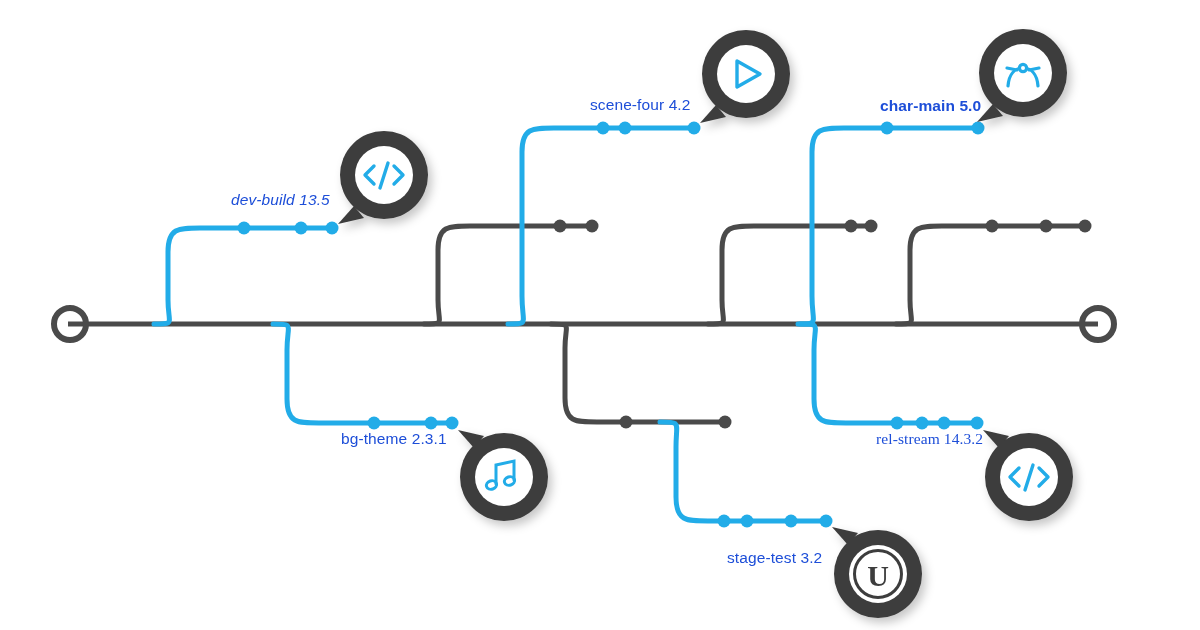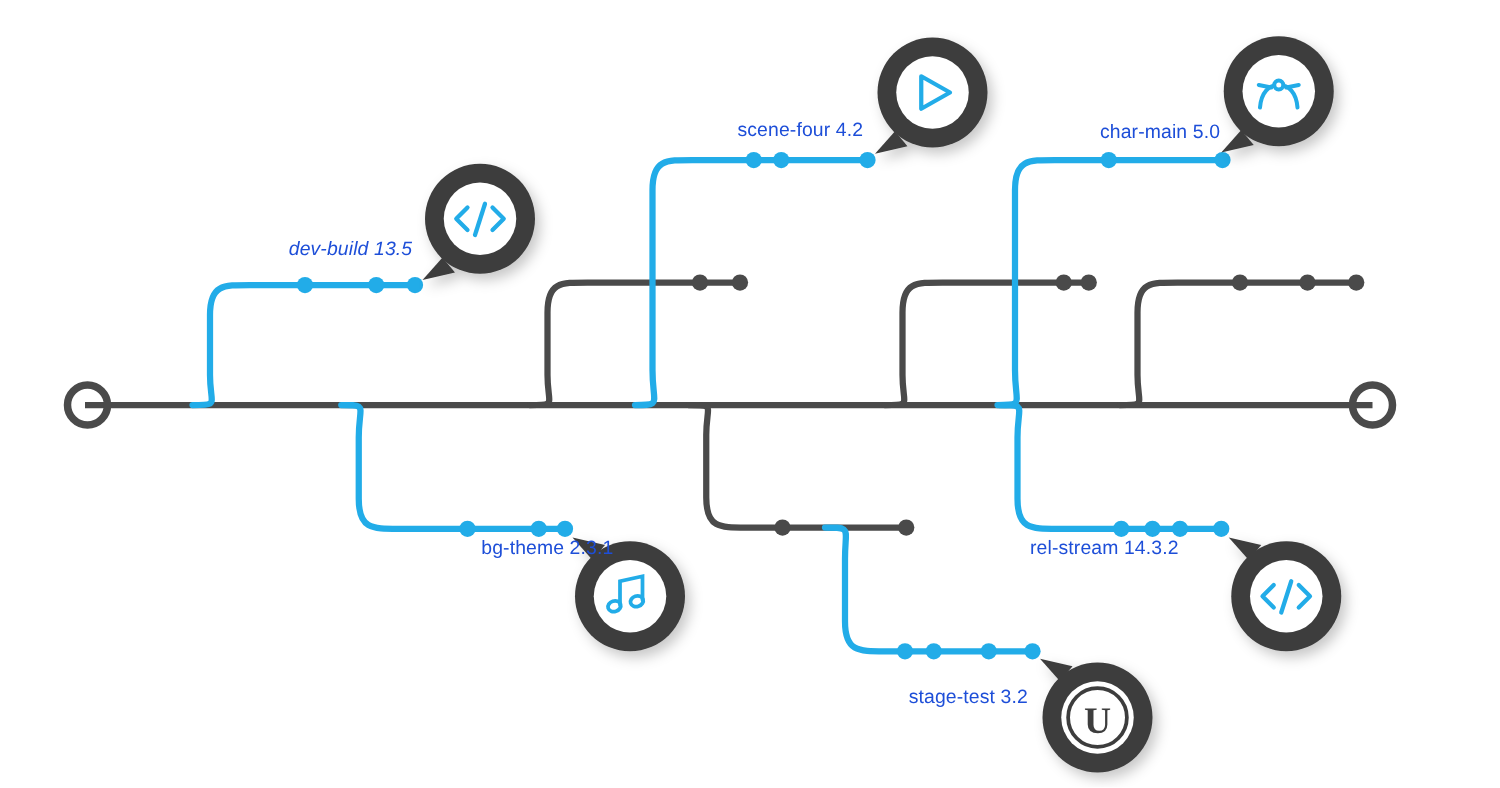--- a/index.html
+++ b/index.html
@@ -187,21 +187,21 @@
         <path d="M 1039 468 L 1048 477 L 1039 486"></path>
         <path d="M 1033 465 L 1025 490"></path>
       </g>
     </g>
   </svg>
 
   <div class="branch-label" style="left:231px; top:191px;font-style:italic;">dev-build 13.5</div>
 
   <div class="branch-label" style="left:590px; top:96px;">scene-four 4.2</div>
 
-  <div class="branch-label" style="left:880px; top:97px;">char-main 5.0</div>
-
-  <div class="branch-label" style="left:341px; top:430px;margin-left:44px;">bg-theme 2.3.1</div>
+  <div class="branch-label" style="left:880px; top:97px;font-weight:bold;">char-main 5.0</div>
+
+  <div class="branch-label" style="left:341px; top:430px;">bg-theme 2.3.1</div>
 
   <div class="branch-label" style="left:727px; top:529px;margin-top:20px;">stage-test 3.2</div>
 
-  <div class="branch-label" style="left:824px; top:430px;">rel-stream 14.3.2</div>
+  <div class="branch-label" style="left:876px; top:430px;font-family:Liberation Serif, serif;">rel-stream 14.3.2</div>
 
 </div>
 
 </body></html>

